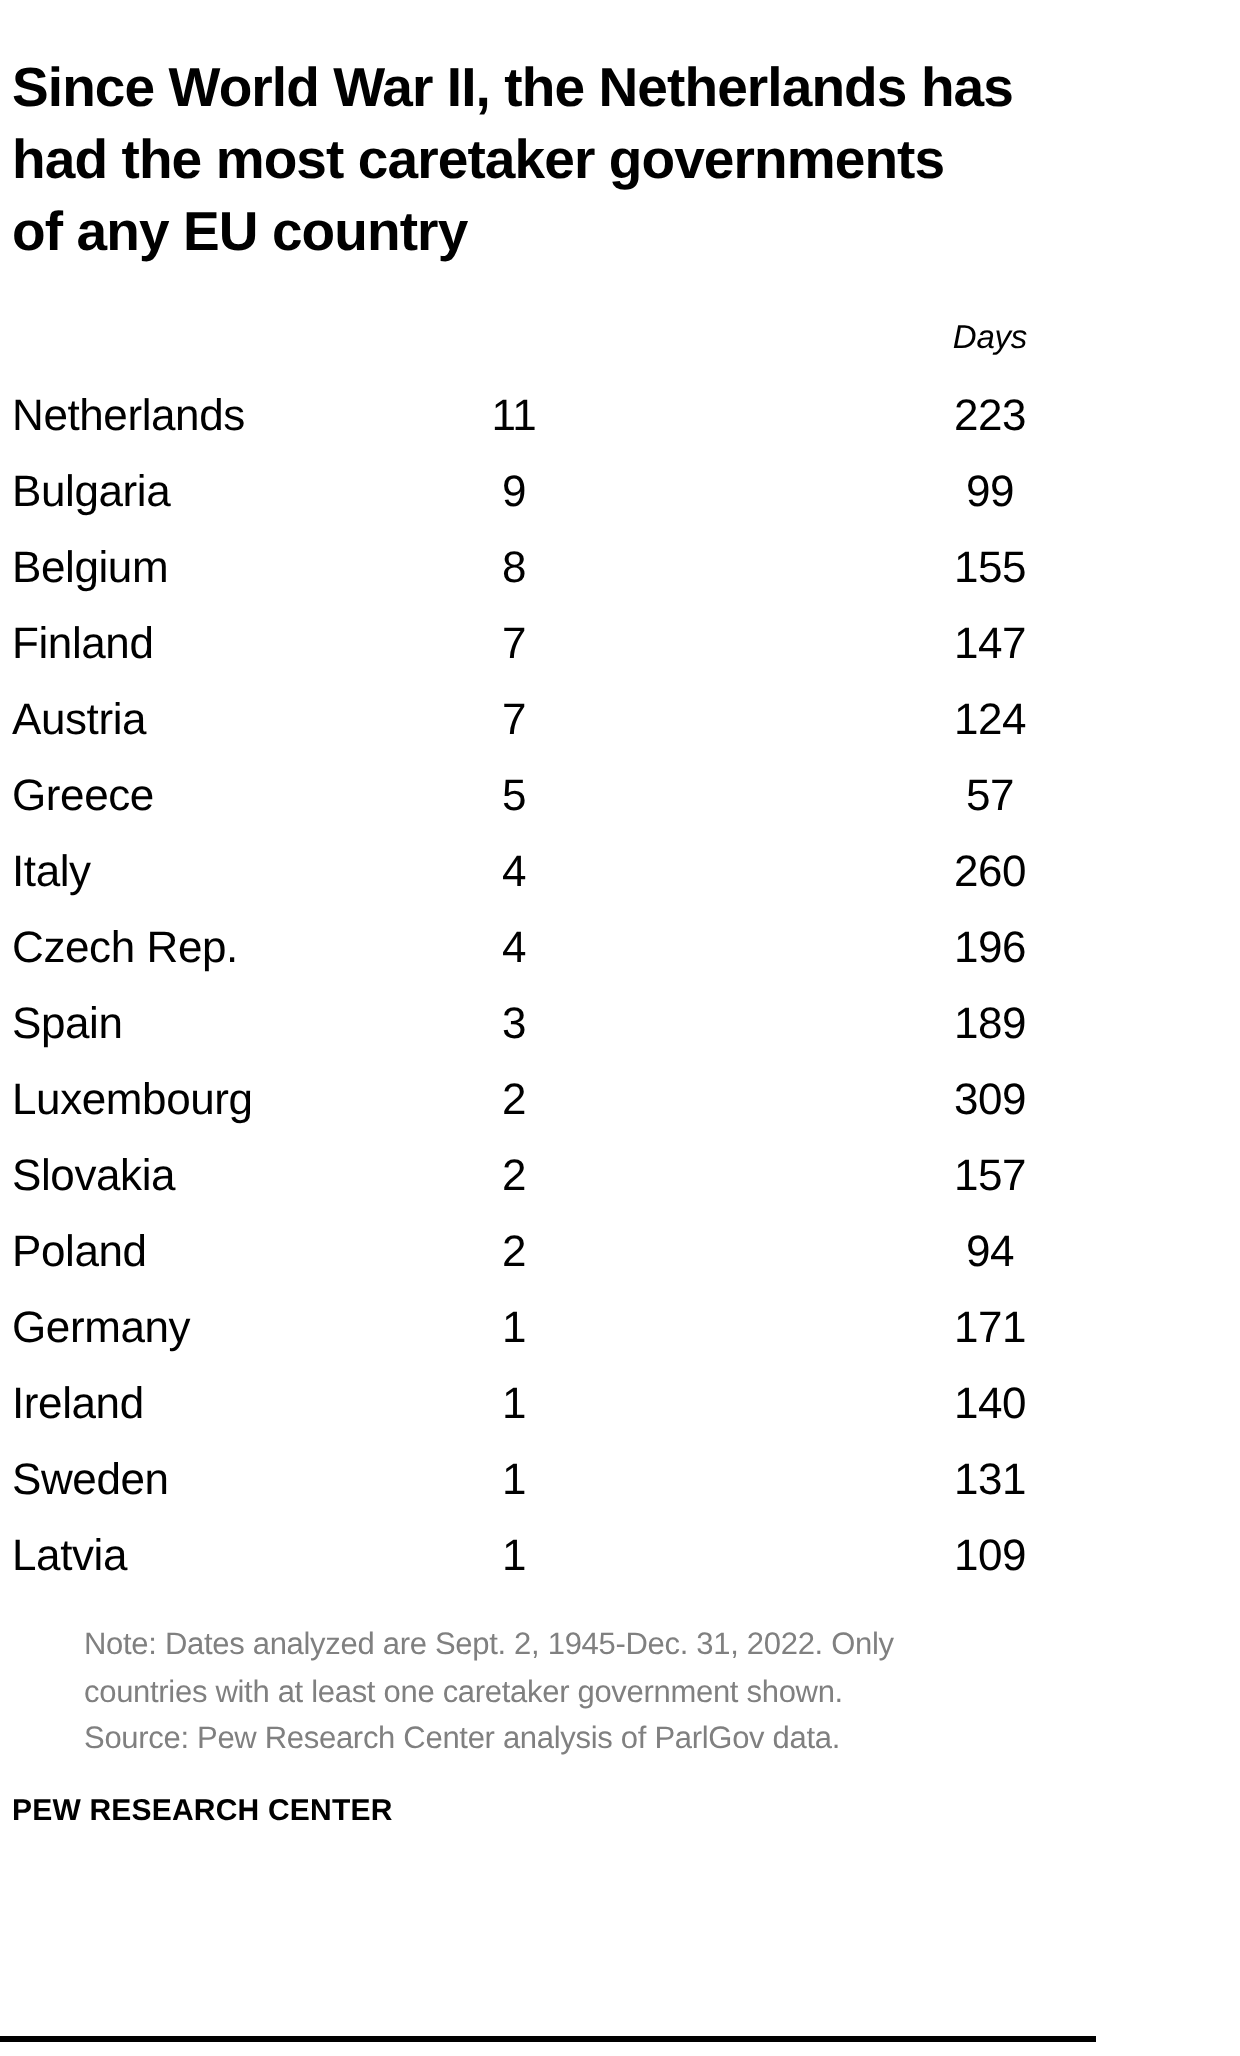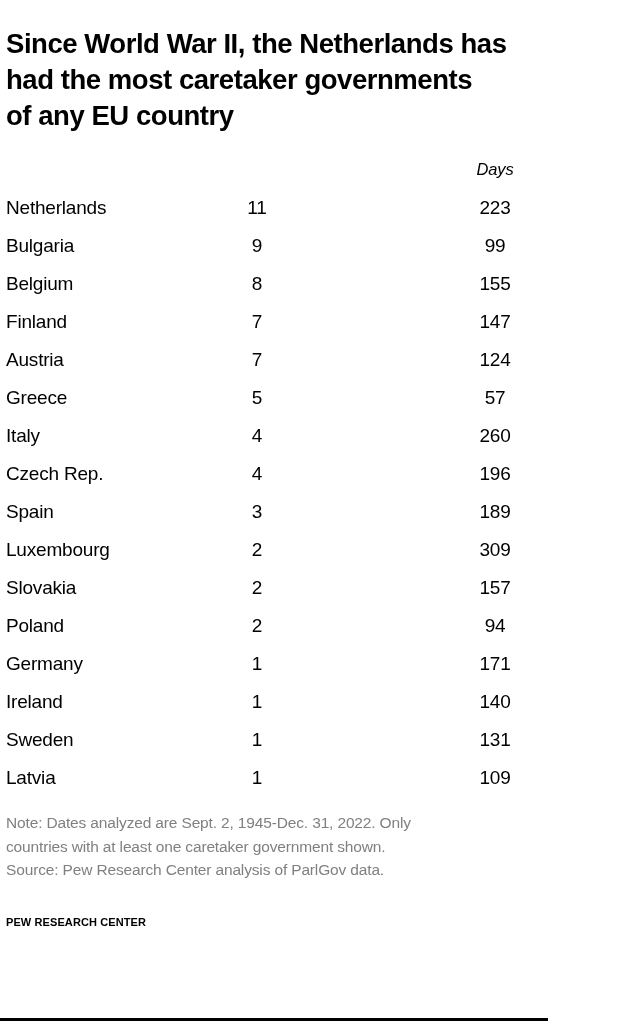--- a/index.html
+++ b/index.html
@@ -62,45 +62,45 @@
   .units-row td {
     font-size: 16.5px;
     font-style: italic;
     text-align: center;
     padding: 4px 0 0 0;
     color: #000;
     letter-spacing: -0.1px;
   }
 
   .tbl tbody.body td {
-    font-size: 19px;
+    font-size: 22px;
     line-height: 20px;
     height: 38px;
     padding: 0;
     color: #000;
     letter-spacing: -0.2px;
   }
   .tbl tbody.body tr:first-child td { padding-top: 10px; }
   td.country { text-align: left; }
   td.val     { text-align: center; }
 
   
   .notes {
     margin-top: 14px;
     font-size: 15.5px;
     line-height: 23.5px;
     color: #808080;
     letter-spacing: -0.15px;
   }
-  .notes div { white-space: pre-line; }
+  .notes div { white-space: pre-line; margin-left: 36px; }
   .note-source { margin-top: 0; }
 
   .brand {
-    margin-top: 34px;
-    font-size: 11px;
+    margin-top: 15px;
+    font-size: 15px;
     font-weight: bold;
     letter-spacing: 0.1px;
     color: #000;
   }
 
   .bottom-rule {
     position: absolute;
     left: 0;
     right: 0;
     bottom: 7px;

